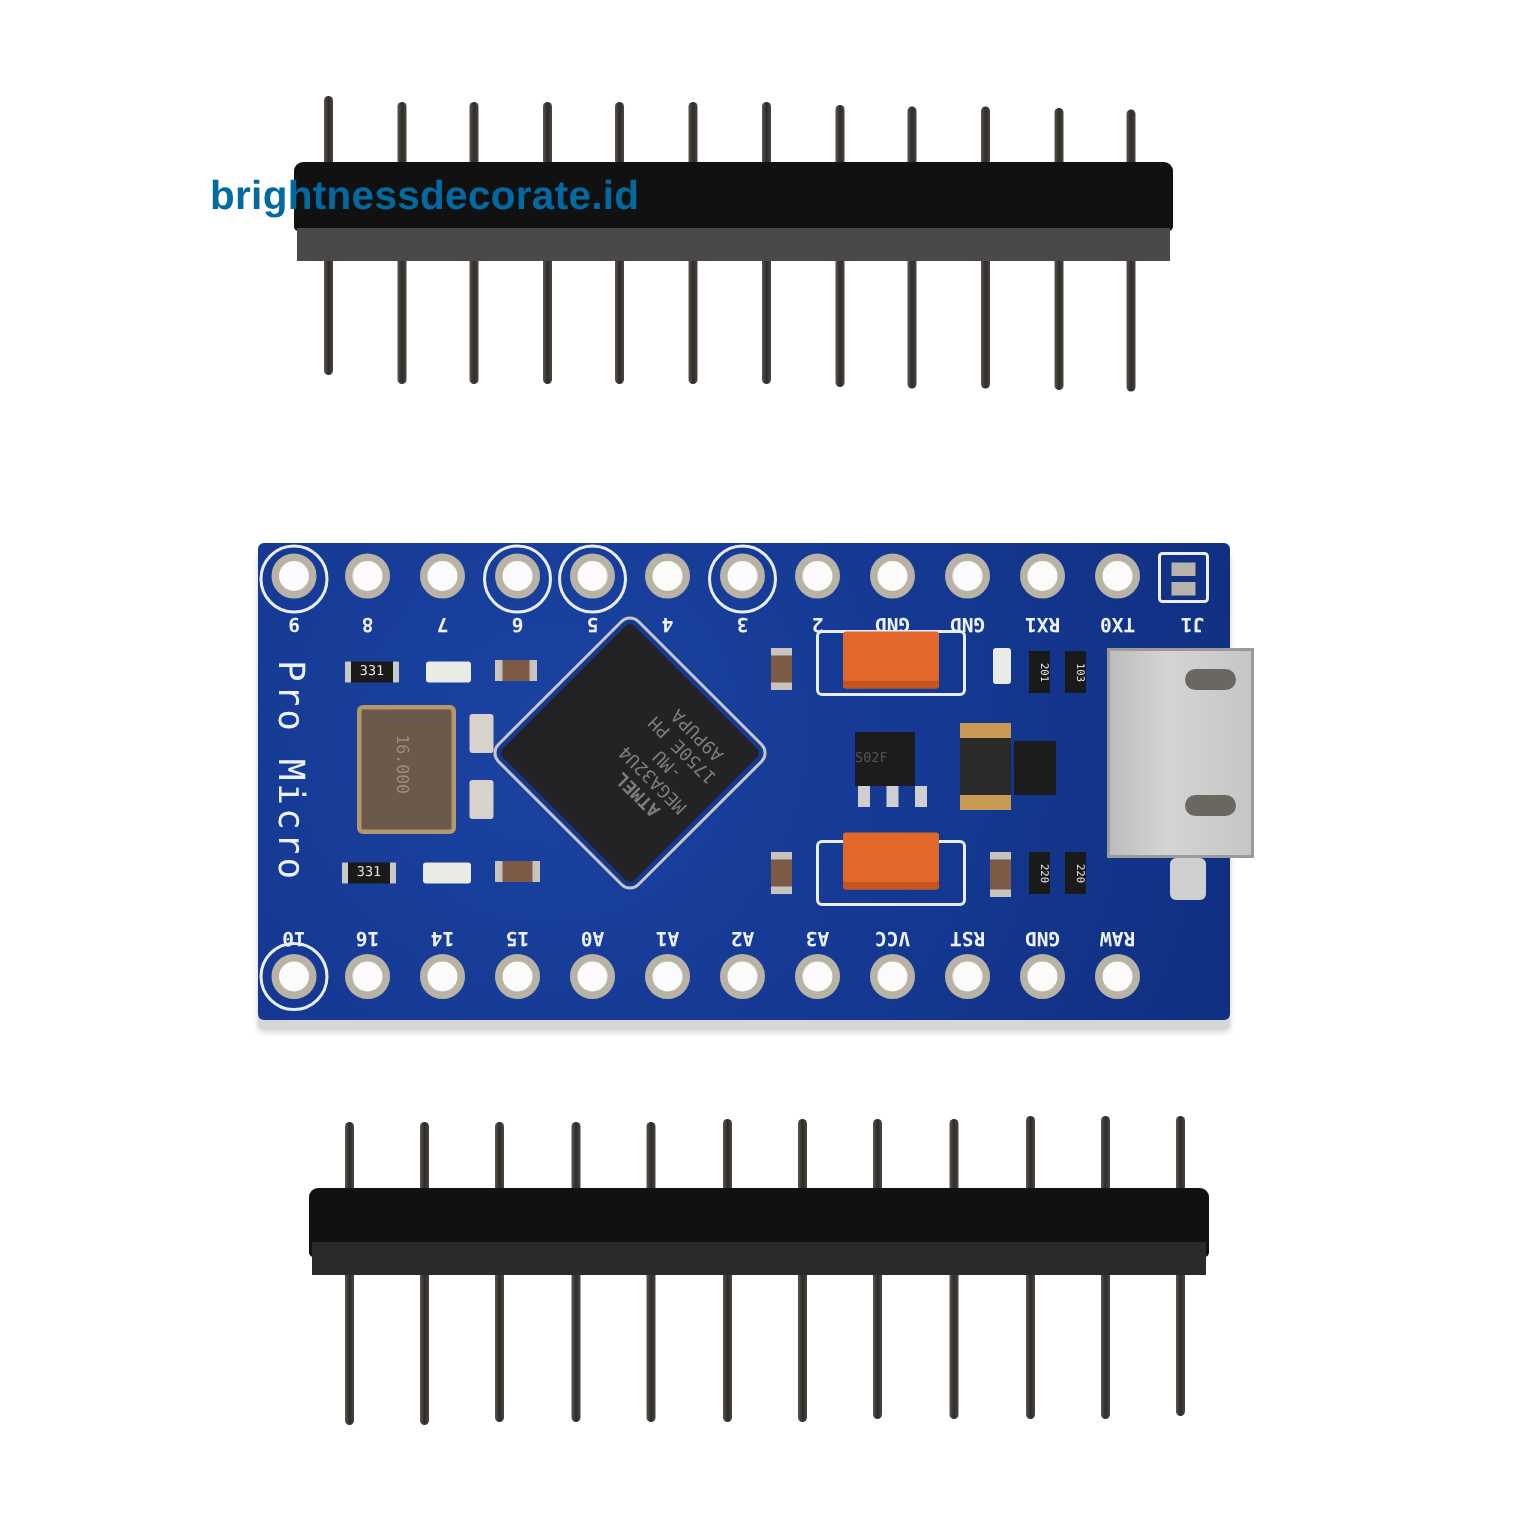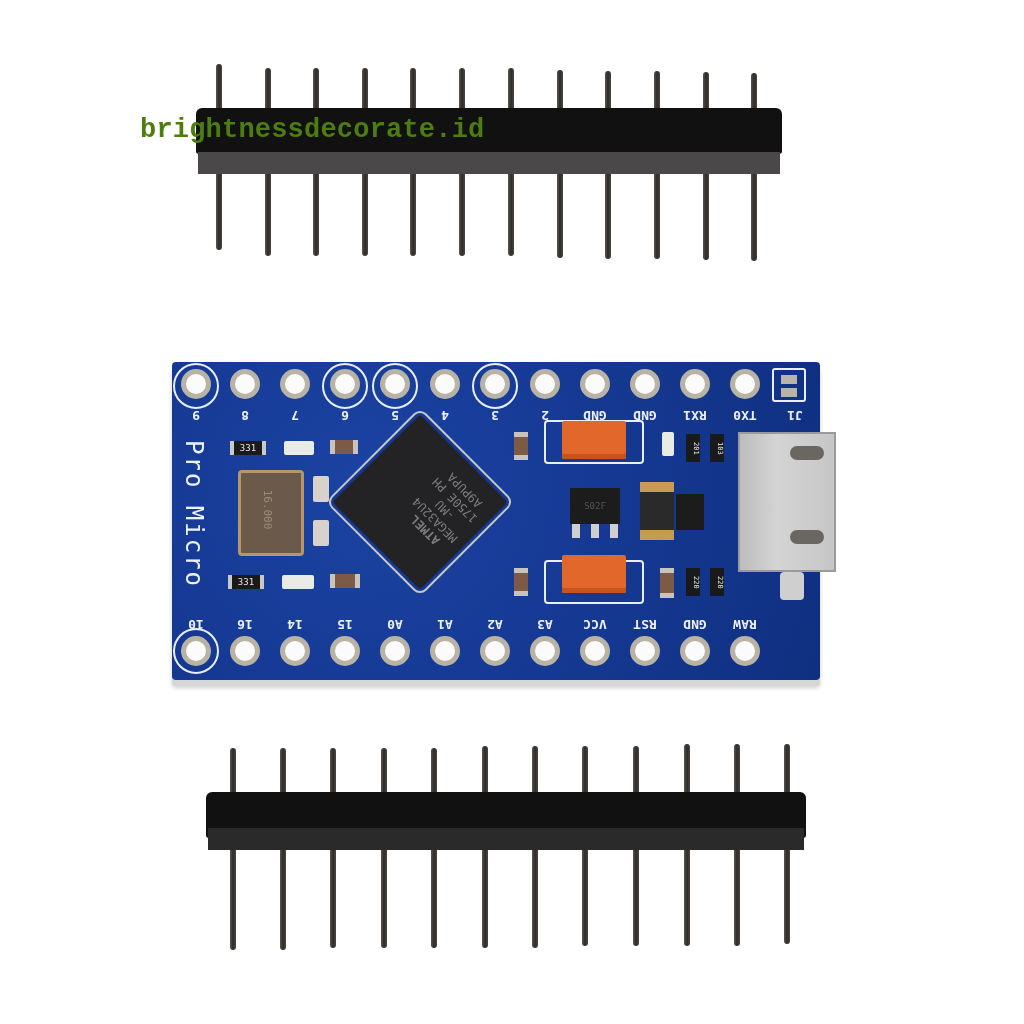--- a/index.html
+++ b/index.html
@@ -3,40 +3,40 @@
 <meta charset="utf-8">
 <style>
   html,body{margin:0;padding:0;background:#ffffff;}
   body{width:1024px;height:1024px;position:relative;overflow:hidden;font-family:"DejaVu Sans",sans-serif;}
   
   .header{position:absolute;}
   .pin{position:absolute;width:6px;background:linear-gradient(90deg,#5a5550,#2e2b28 50%,#4a4541);border-radius:3px;}
   .block{position:absolute;height:46px;background:#111;border-radius:6px 6px 3px 3px;}
   .block-lower{position:absolute;height:22px;background:#4a4848;}
   
-  .watermark{position:absolute;left:140px;top:115px;font-family:Liberation Mono, monospace;font-weight:bold;font-size:27px;color:#4d7c0f;letter-spacing:0.2px;z-index:10;}
+  .watermark{position:absolute;left:140px;top:115px;font-family:Liberation Sans, sans-serif;font-weight:bold;font-size:27px;color:#0369a1;letter-spacing:0.2px;z-index:10;}
   
   .board{position:absolute;left:172px;top:362px;width:648px;height:318px;background:#14378f;border-radius:4px;box-shadow:0 6px 0 #d6d6d6, 0 8px 4px #cfcfcf;background-image:radial-gradient(circle at 30% 40%,#1b43a3 0%,#14378f 60%,#0f2f80 100%);}
   .hole{position:absolute;width:30px;height:30px;border-radius:50%;background:#fbfbfb;border:5px solid #b9b3a6;box-sizing:border-box;}
   .ring{position:absolute;width:46px;height:46px;border-radius:50%;border:2px solid #e8eefc;box-sizing:border-box;}
   .lbl{position:absolute;color:#eef2ff;font-family:"DejaVu Sans Mono",monospace;font-weight:bold;font-size:13px;text-align:center;width:46px;}
   .lbl.flip{transform:rotate(180deg);}
   .side-text{position:absolute;left:176px;top:440px;color:#eef2ff;font-family:"DejaVu Sans Mono",monospace;font-size:24px;transform:rotate(90deg);transform-origin:left top;white-space:nowrap;letter-spacing:2px;left:208px;}
   .chip{position:absolute;left:358px;top:440px;width:124px;height:124px;background:#232325;transform:rotate(45deg);border-radius:4px;box-shadow:0 0 0 3px #15398f,0 0 0 5px #c7c7c7;}
   .chip-text{position:absolute;left:380px;top:475px;width:130px;color:#7d7d80;font-family:"DejaVu Sans Mono",monospace;font-size:12px;line-height:14px;transform:rotate(-135deg);text-align:center;}
   .crystal{position:absolute;left:238px;top:470px;width:66px;height:86px;background:#6b5a4a;border:3px solid #b4976a;border-radius:4px;box-sizing:border-box;}
   .crystal-text{position:absolute;left:248px;top:503px;color:#9d8c78;font-family:"DejaVu Sans Mono",monospace;font-size:11px;transform:rotate(90deg);}
   .smd{position:absolute;background:#d7d3cc;border-radius:2px;}
   .smd-dark{position:absolute;background:#1a1a1a;color:#e6e6e6;font-family:"DejaVu Sans Mono",monospace;font-size:9px;text-align:center;border-left:4px solid #c9c9c9;border-right:4px solid #c9c9c9;box-sizing:border-box;}
   .cap-brown{position:absolute;background:#7d5a45;border-left:5px solid #c8c4bd;border-right:5px solid #c8c4bd;box-sizing:border-box;}
   .cap-orange{position:absolute;background:#e2672b;border-radius:2px;box-shadow:inset 0 -5px 0 #c8541d;}
   .outline{position:absolute;border:2px solid #e8eefc;box-sizing:border-box;}
   .usb{position:absolute;left:738px;top:432px;width:98px;height:140px;background:linear-gradient(90deg,#bdbdbd,#d4d4d4 40%,#c6c6c6);border:2px solid #9a9a9a;box-sizing:border-box;}
   .usb-slot{position:absolute;width:34px;height:14px;background:#6a6660;border-radius:7px;}
-  .ldo{position:absolute;left:570px;top:488px;width:50px;height:36px;background:#1c1c1c;color:#555;font-size:9px;text-align:center;line-height:36px;font-family:"DejaVu Sans Mono",monospace;}
+  .ldo{position:absolute;left:570px;top:488px;width:40px;height:36px;background:#1c1c1c;color:#555;font-size:9px;line-height:36px;font-family:"DejaVu Sans Mono",monospace;}
   .ldo-leg{position:absolute;width:8px;height:14px;background:#cfcfcf;}
   .fuse{position:absolute;left:640px;top:482px;width:34px;height:58px;background:#2a2a2a;border-top:10px solid #c89a52;border-bottom:10px solid #c89a52;box-sizing:border-box;}
   .diode{position:absolute;left:676px;top:494px;width:28px;height:36px;background:#1c1c1c;}
   .jumper{position:absolute;left:772px;top:368px;width:34px;height:34px;border:2px solid #e8eefc;border-radius:3px;box-sizing:border-box;}
   .jumper .pad{position:absolute;left:7px;width:16px;height:9px;background:#b8b4ac;}
 </style>
 </head>
 <body>
 
 <div class="watermark">brightnessdecorate.id</div>

